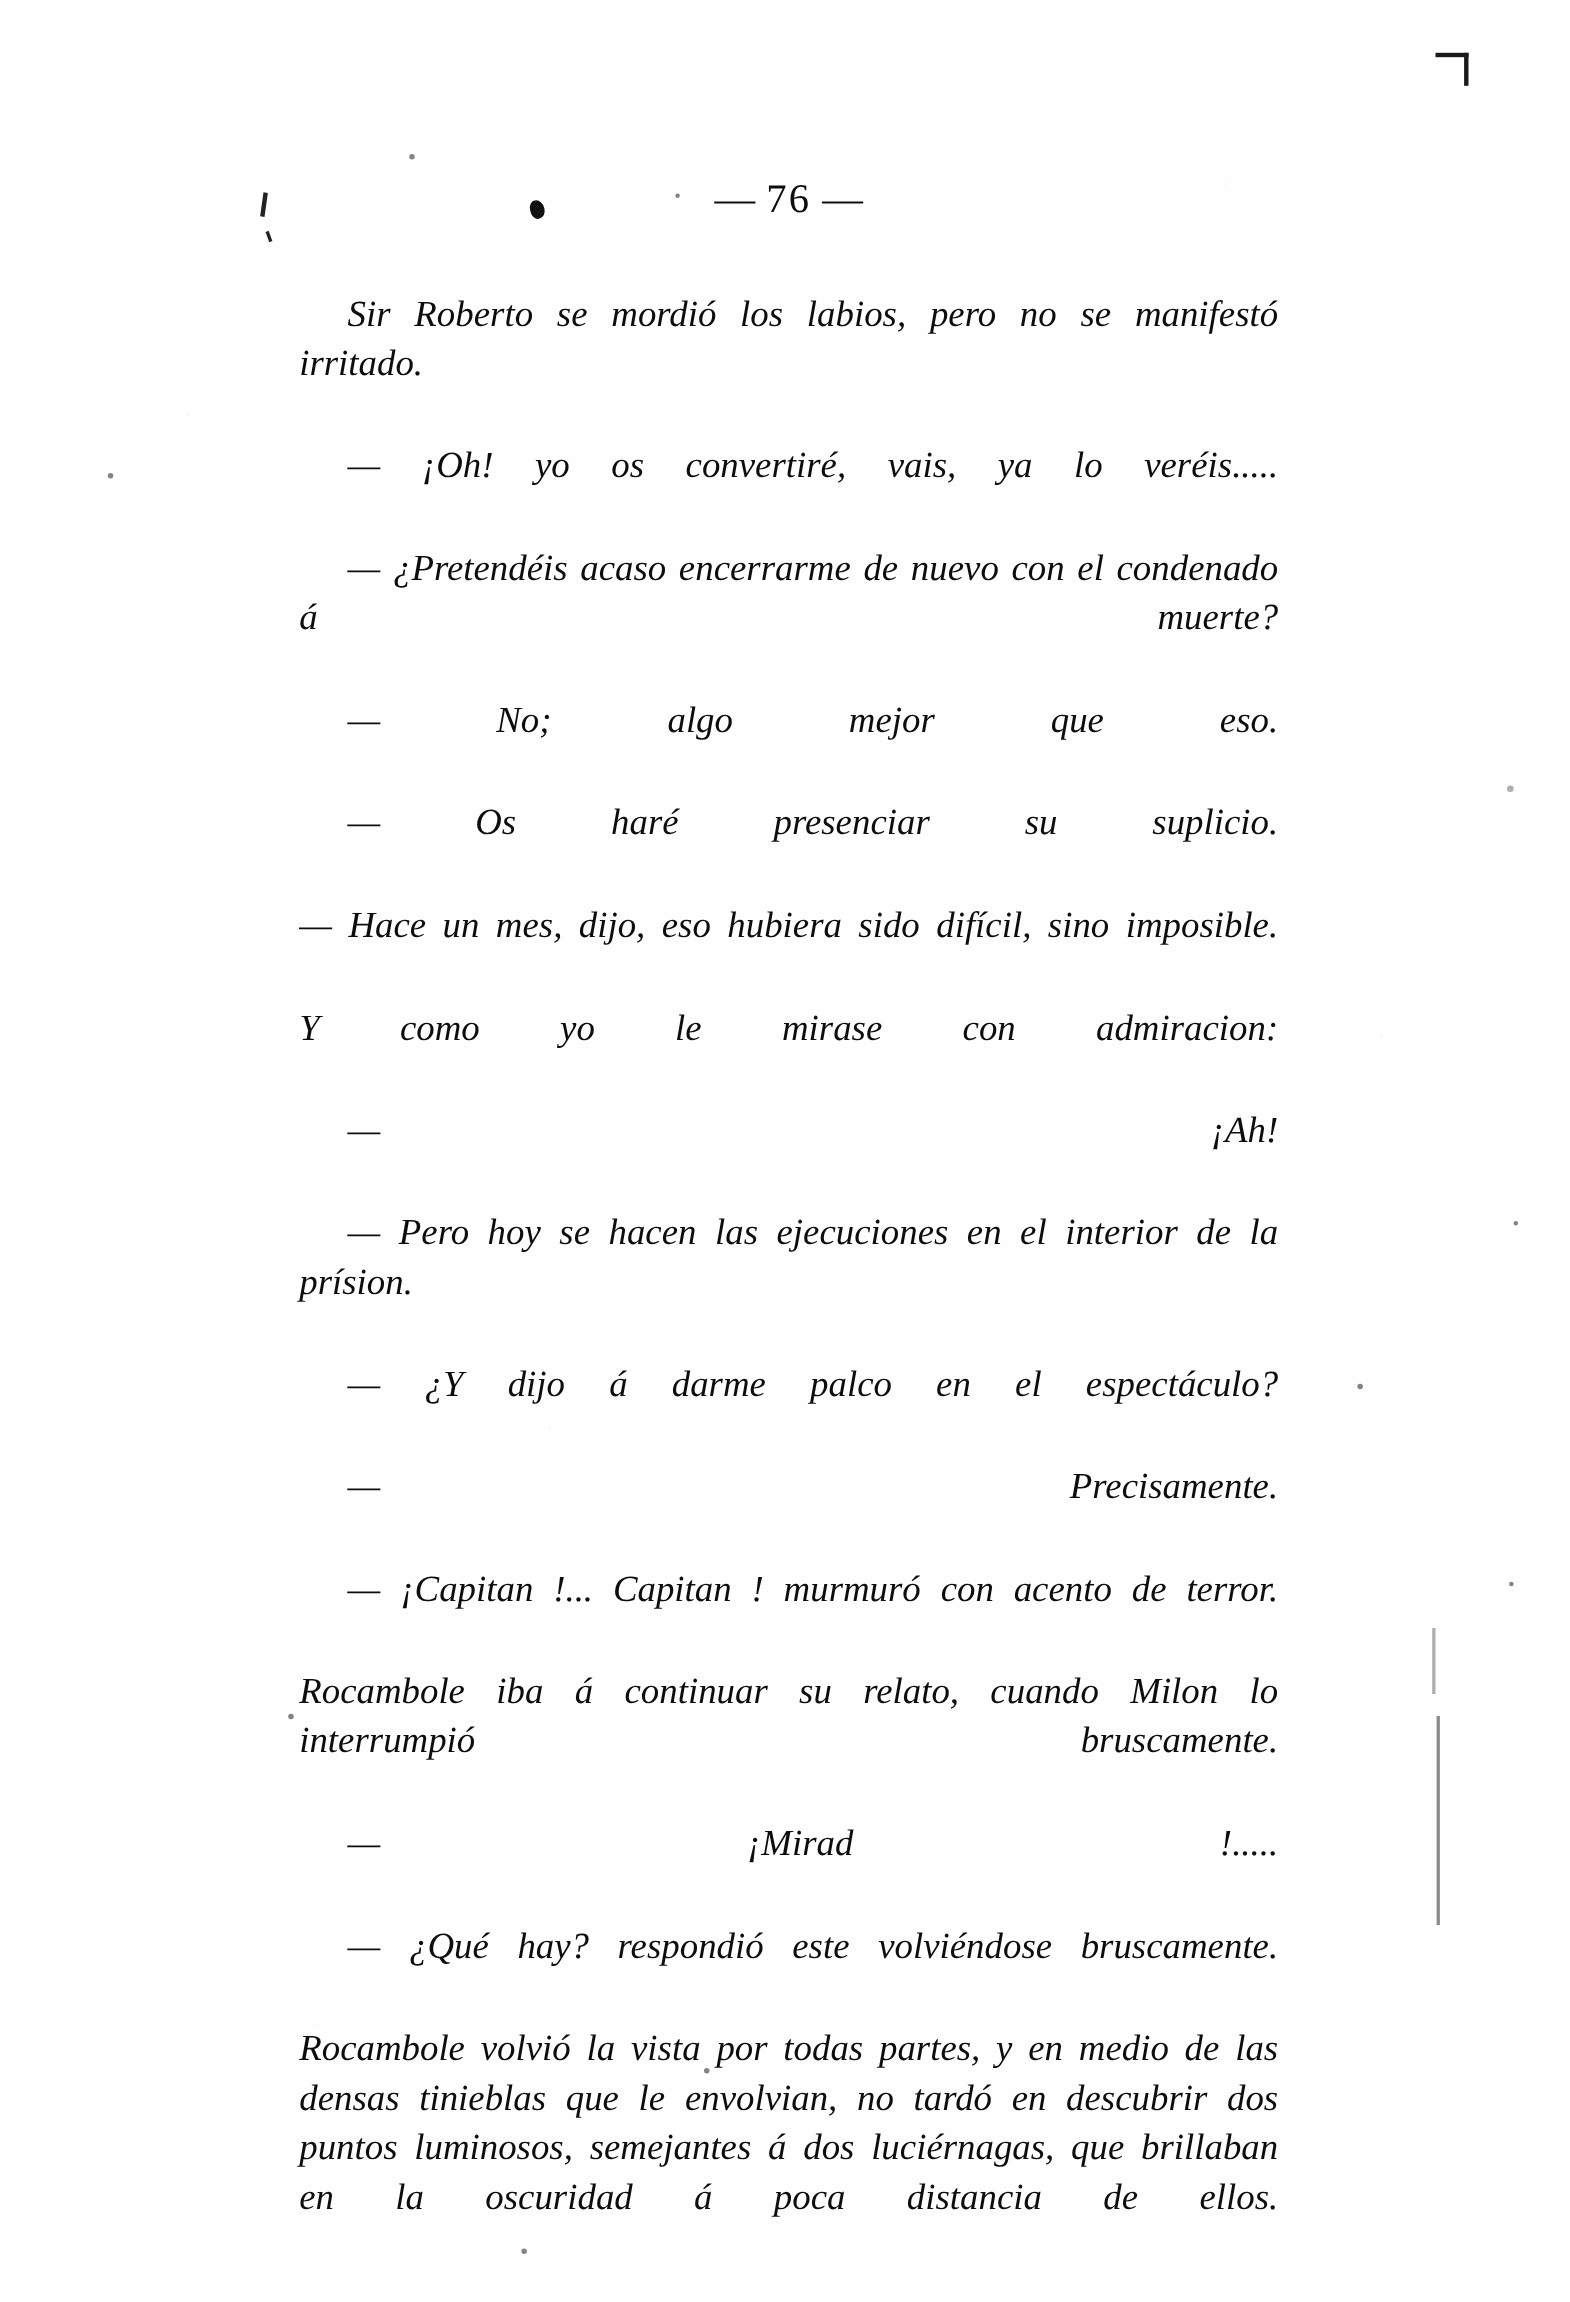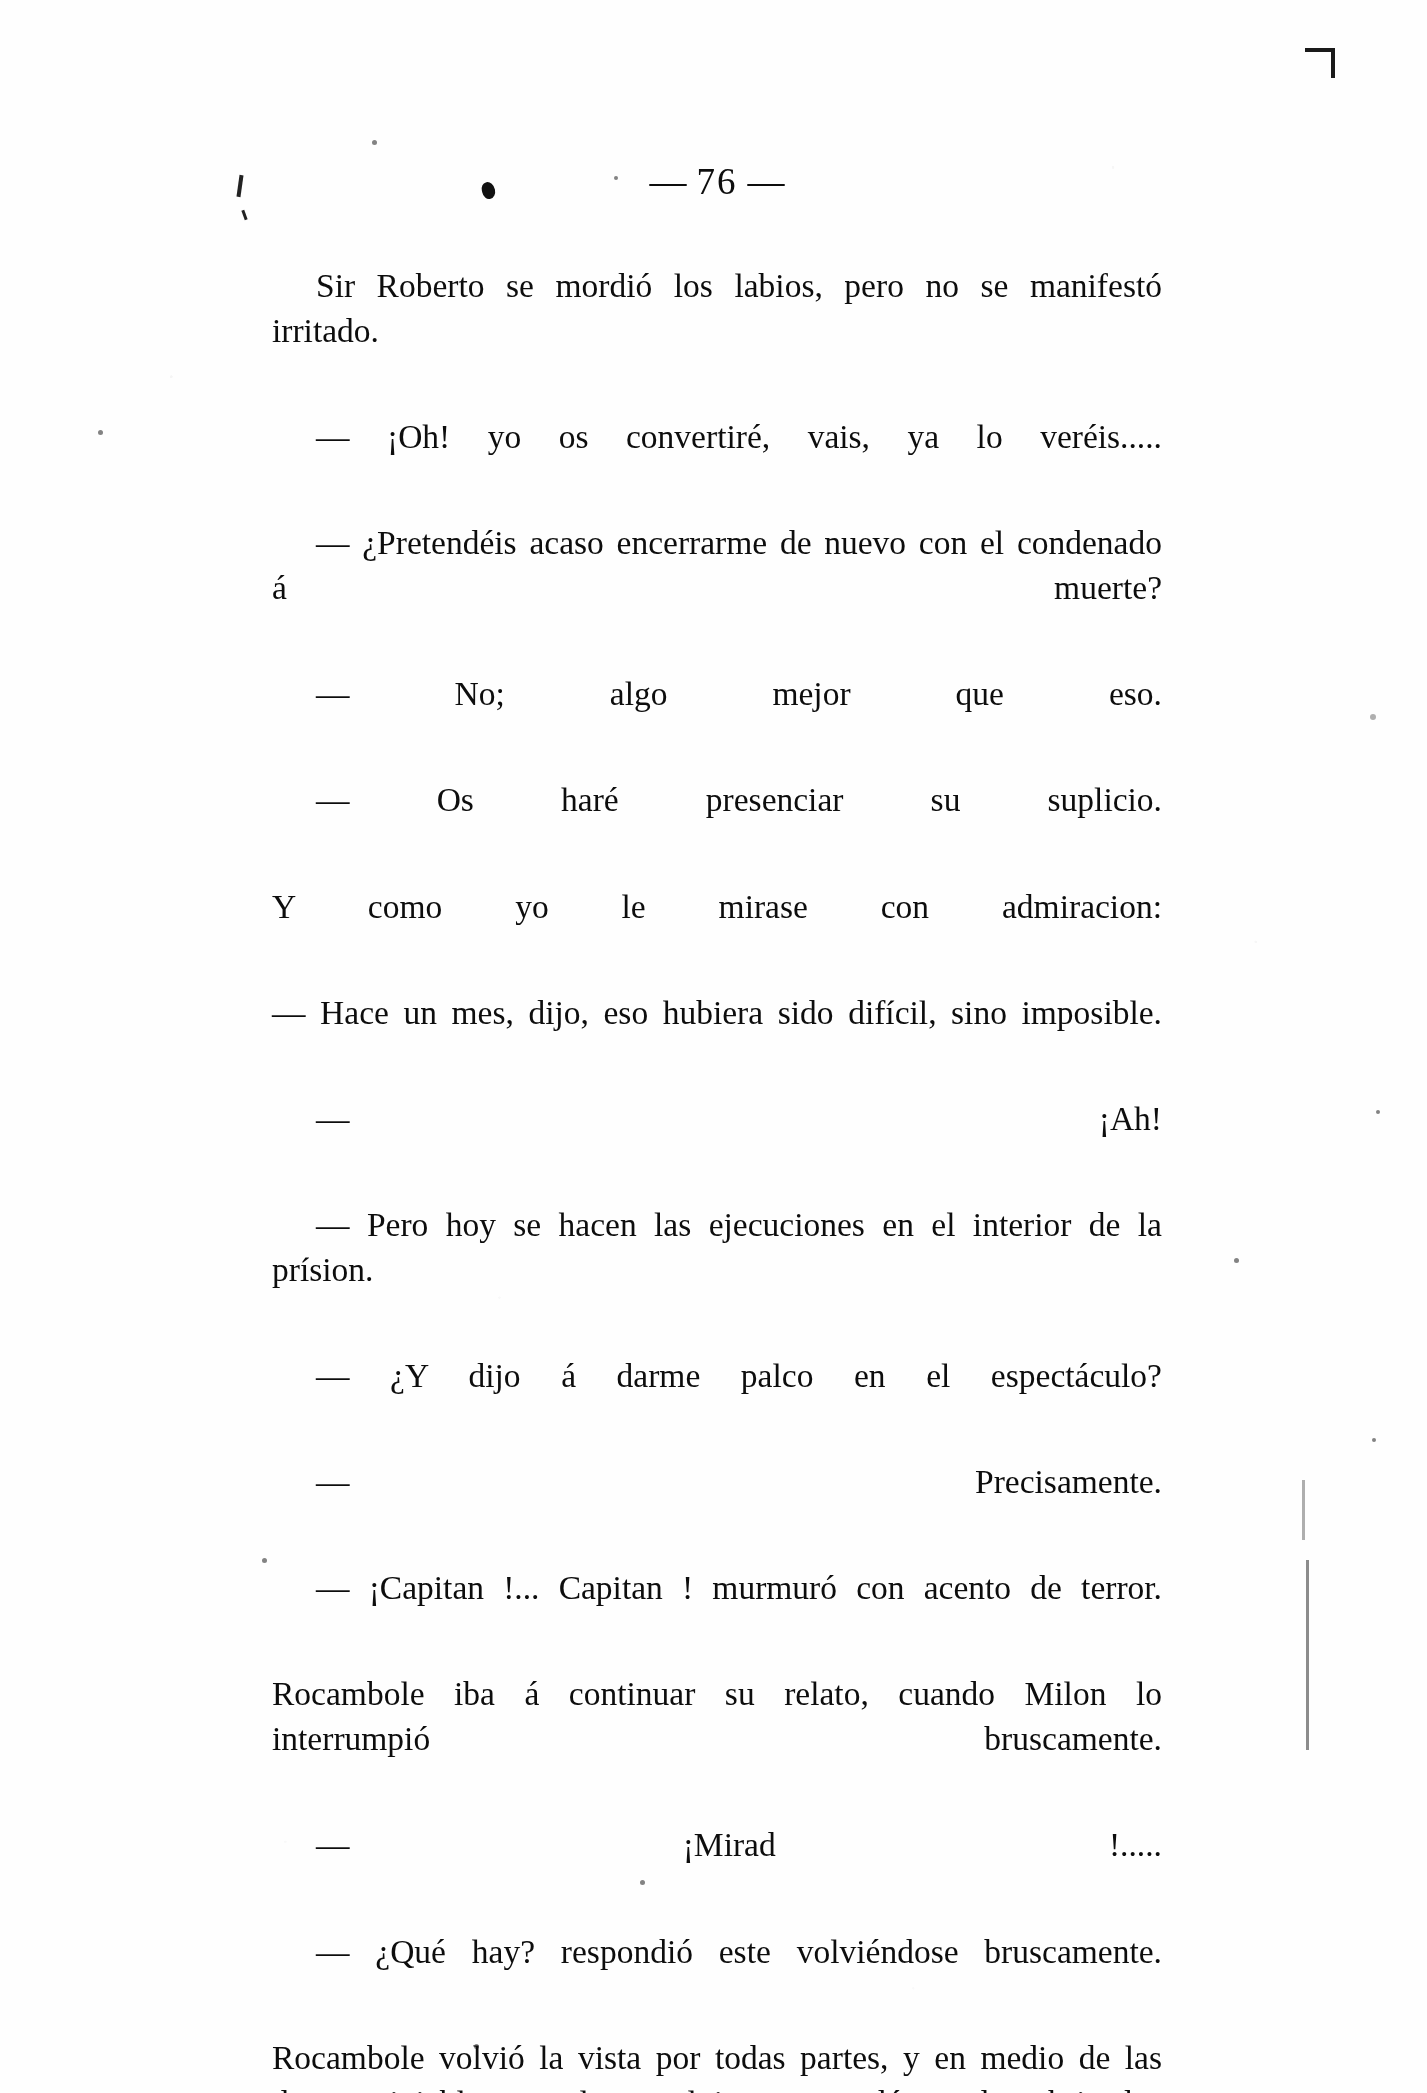--- a/index.html
+++ b/index.html
@@ -41,26 +41,27 @@
   .folio {
     text-align: center;
     font-size: 37px;
     letter-spacing: 2px;
     margin: 0 0 60px 0;
     font-weight: 400;
   }
   .folio .dash { letter-spacing: 0; padding: 0 10px; }
 
   p.para {
-    margin: 16px 0 1px 0;
+    margin: 3px 0 1px 0;
     font-size: 33.5px;
     line-height: 1.345;
     text-align: justify;
     text-justify: inter-word;
     word-spacing: 2px;
+    font-style: italic;
   }
   p.para.indent { text-indent: 44px; }
   
   p.para::after { content: ""; display: inline-block; width: 100%; }
 
   
   .speck {
     position: absolute;
     background: rgba(30,30,30,0.55);
     border-radius: 50%;
@@ -148,22 +149,22 @@
   <div class="folio">
     <span class="dash">—</span><span>76</span><span class="dash">—</span>
   </div>
 
   <div>
     <p class="para indent">Sir Roberto se mordió los labios, pero no se manifestó irritado.</p>
     <p class="para indent">— ¡Oh! yo os convertiré, vais, ya lo veréis.....</p>
     <p class="para indent">— ¿Pretendéis acaso encerrarme de nuevo con el condenado á muerte?</p>
     <p class="para indent">— No; algo mejor que eso.</p>
     <p class="para indent">— Os haré presenciar su suplicio.</p>
+    <p class="para">— Hace un mes, dijo, eso hubiera sido difícil, sino imposible.</p>
     <p class="para">Y como yo le mirase con admiracion:</p>
-    <p class="para">— Hace un mes, dijo, eso hubiera sido difícil, sino imposible.</p>
     <p class="para indent">— ¡Ah!</p>
     <p class="para indent">— Pero hoy se hacen las ejecuciones en el interior de la prísion.</p>
     <p class="para indent">— ¿Y dijo á darme palco en el espectáculo?</p>
     <p class="para indent">— Precisamente.</p>
     <p class="para indent">— ¡Capitan !... Capitan ! murmuró con acento de terror.</p>
     <p class="para">Rocambole iba á continuar su relato, cuando Milon lo interrumpió bruscamente.</p>
     <p class="para indent">— ¡Mirad !.....</p>
     <p class="para indent">— ¿Qué hay? respondió este volviéndose bruscamente.</p>
     <p class="para">Rocambole volvió la vista por todas partes, y en medio de las densas tinieblas que le envolvian, no tardó en descubrir dos puntos luminosos, semejantes á dos luciérnagas, que brillaban en la oscuridad á poca distancia de ellos.</p>
   </div>

